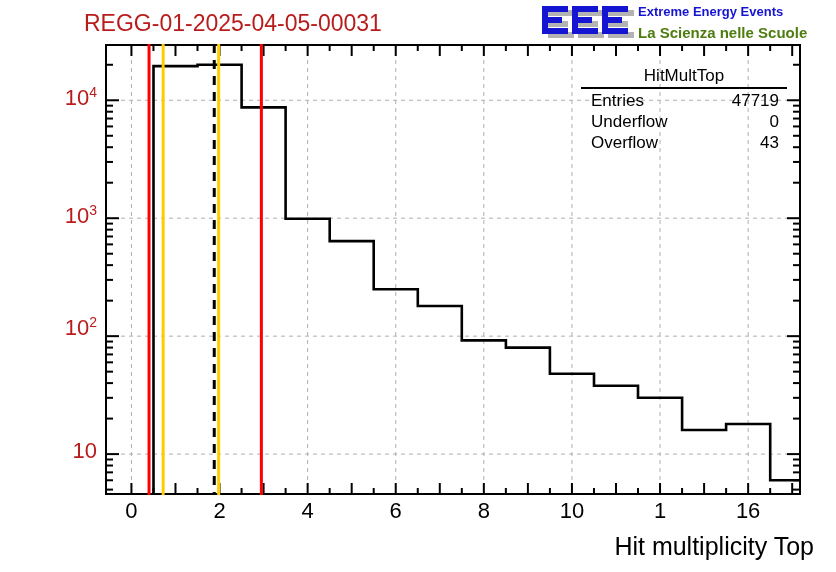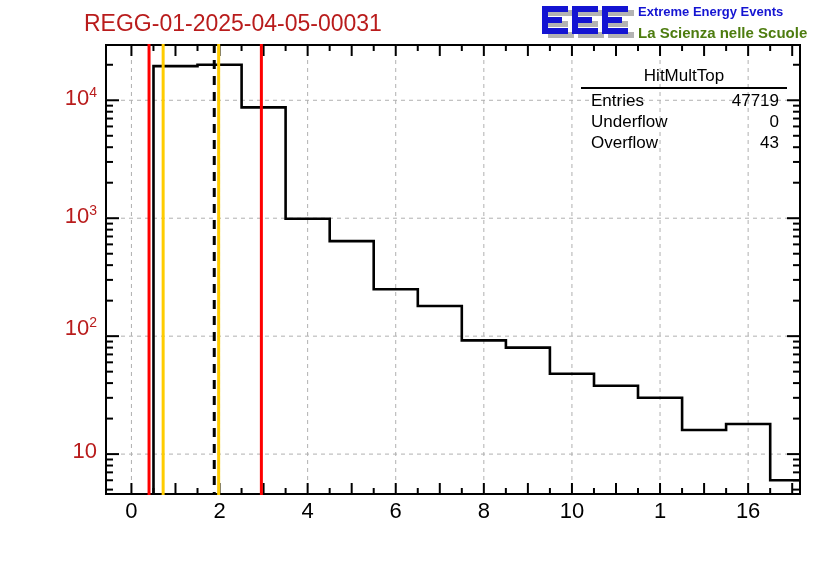--- a/index.html
+++ b/index.html
@@ -249,20 +249,21 @@
       <div class="abs xlab" style="left: 630.038px;">1</div>
       <div class="abs xlab" style="left: 718.139px;">16</div>
     </div>
   <div id="yticklabels">
       <div class="abs ylab" style="left: 37px; top: 438.099px;">10</div>
       <div class="abs ylab" style="left: 37px; top: 314px;">10<sup>2</sup></div>
       <div class="abs ylab" style="left: 37px; top: 202.215px;">10<sup>3</sup></div>
       <div class="abs ylab" style="left: 37px; top: 84.2727px;">10<sup>4</sup></div>
     </div>
 
+  <div class="abs" id="xtitle">Hit multiplicity Top</div>
 
   <div class="abs" id="stats">
     <div class="sttitle">HitMultTop</div>
     <div class="strule"></div>
     <div id="statrows">
         <div class="strow">
           <span class="stk">Entries</span>
           <span class="stv">47719</span>
         </div>
         <div class="strow">

